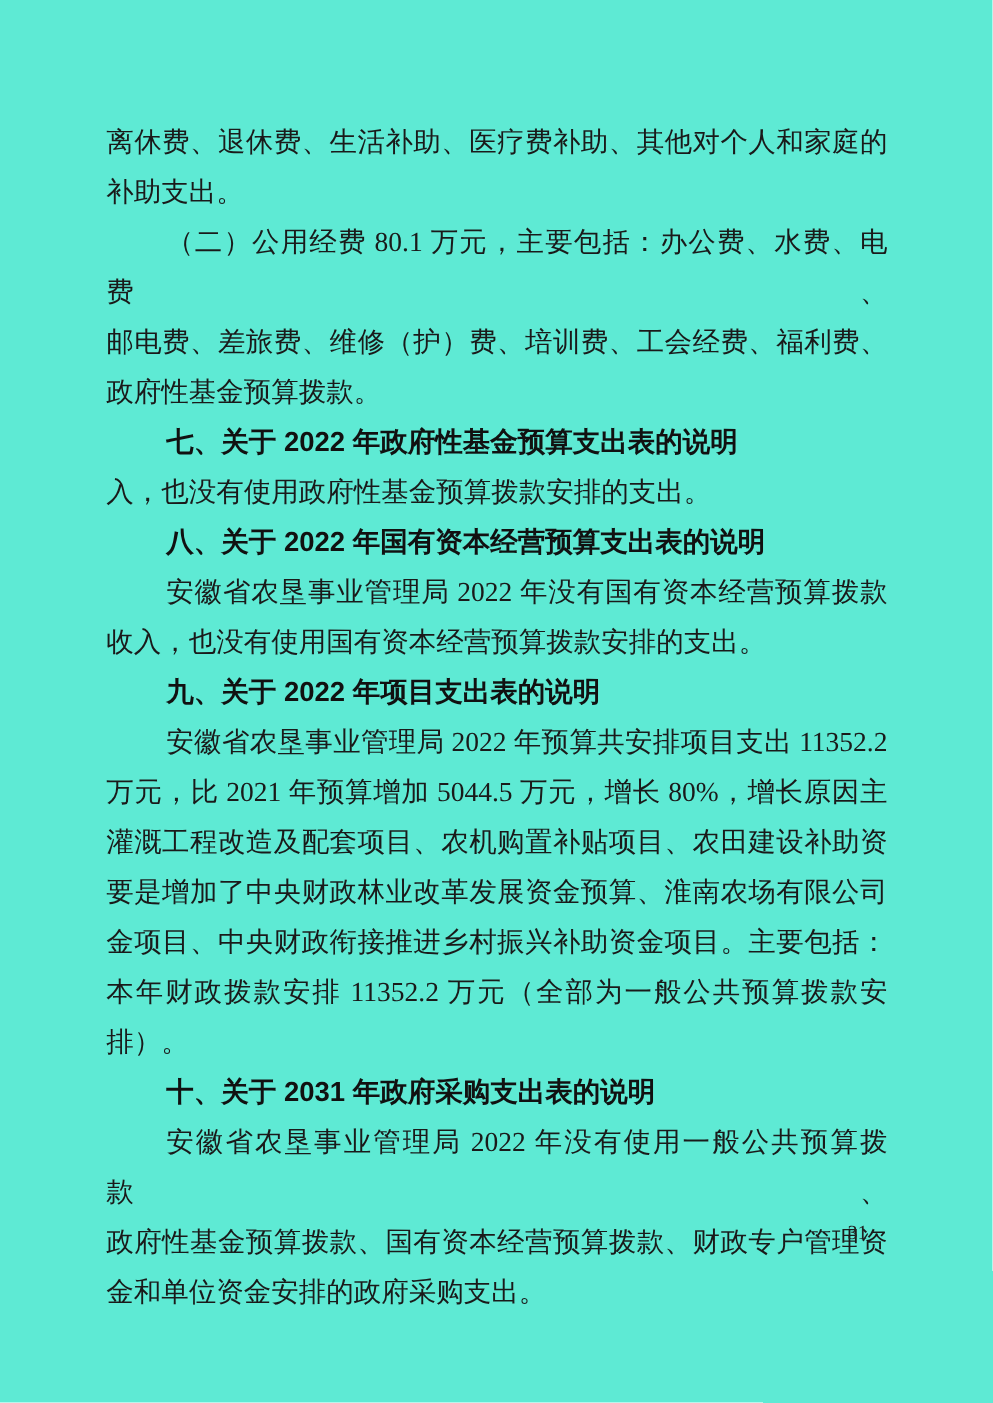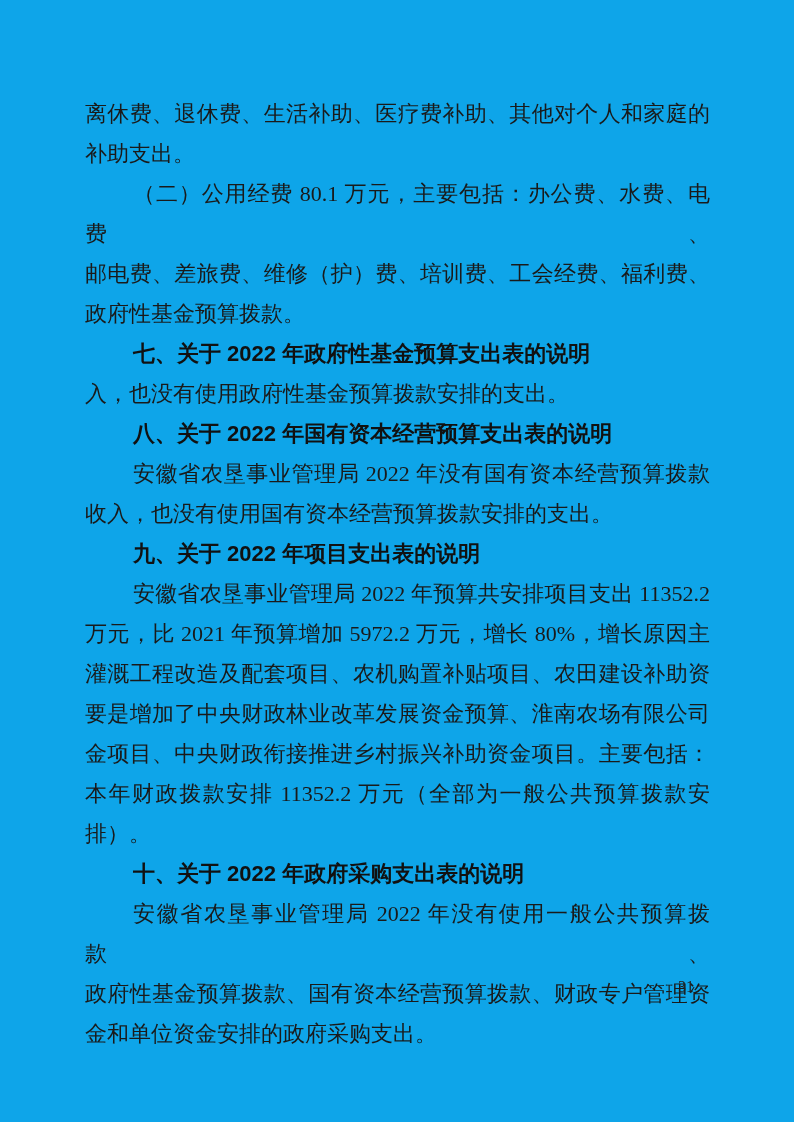--- a/index.html
+++ b/index.html
@@ -4,21 +4,21 @@
 <style>
   html, body {
     margin: 0;
     padding: 0;
     background: #ffffff;
   }
   .page {
     position: relative;
     width: 794px;
     height: 1122px;
-    background: #0ea5e9;
+    background: #5eead4;
     overflow: hidden;
   }
   .content {
     position: absolute;
     left: 85px;
     top: 94px;
     width: 625px;
   }
   .line {
     font-family: "Liberation Serif", "DejaVu Serif", serif;
@@ -62,25 +62,25 @@
     <div class="line fill indent">（二）公用经费 80.1 万元，主要包括：办公费、水费、电费、</div>
     <div class="line fill">邮电费、差旅费、维修（护）费、培训费、工会经费、福利费、</div>
     <div class="line">政府性基金预算拨款。</div>
     <div class="line heading indent">七、关于 2022 年政府性基金预算支出表的说明</div>
     <div class="line">入，也没有使用政府性基金预算拨款安排的支出。</div>
     <div class="line heading indent">八、关于 2022 年国有资本经营预算支出表的说明</div>
     <div class="line fill indent">安徽省农垦事业管理局 2022 年没有国有资本经营预算拨款</div>
     <div class="line">收入，也没有使用国有资本经营预算拨款安排的支出。</div>
     <div class="line heading indent">九、关于 2022 年项目支出表的说明</div>
     <div class="line fill indent">安徽省农垦事业管理局 2022 年预算共安排项目支出 11352.2</div>
-    <div class="line fill">万元，比 2021 年预算增加 5972.2 万元，增长 80%，增长原因主</div>
+    <div class="line fill">万元，比 2021 年预算增加 5044.5 万元，增长 80%，增长原因主</div>
     <div class="line fill">灌溉工程改造及配套项目、农机购置补贴项目、农田建设补助资</div>
     <div class="line fill">要是增加了中央财政林业改革发展资金预算、淮南农场有限公司</div>
     <div class="line fill">金项目、中央财政衔接推进乡村振兴补助资金项目。主要包括：</div>
     <div class="line fill">本年财政拨款安排 11352.2 万元（全部为一般公共预算拨款安</div>
     <div class="line">排）。</div>
-    <div class="line heading indent">十、关于 2022 年政府采购支出表的说明</div>
+    <div class="line heading indent">十、关于 2031 年政府采购支出表的说明</div>
     <div class="line fill indent">安徽省农垦事业管理局 2022 年没有使用一般公共预算拨款、</div>
     <div class="line fill">政府性基金预算拨款、国有资本经营预算拨款、财政专户管理资</div>
     <div class="line">金和单位资金安排的政府采购支出。</div>
   </div>
   <div class="page-number">31</div>
 </div>
 
 </body></html>

